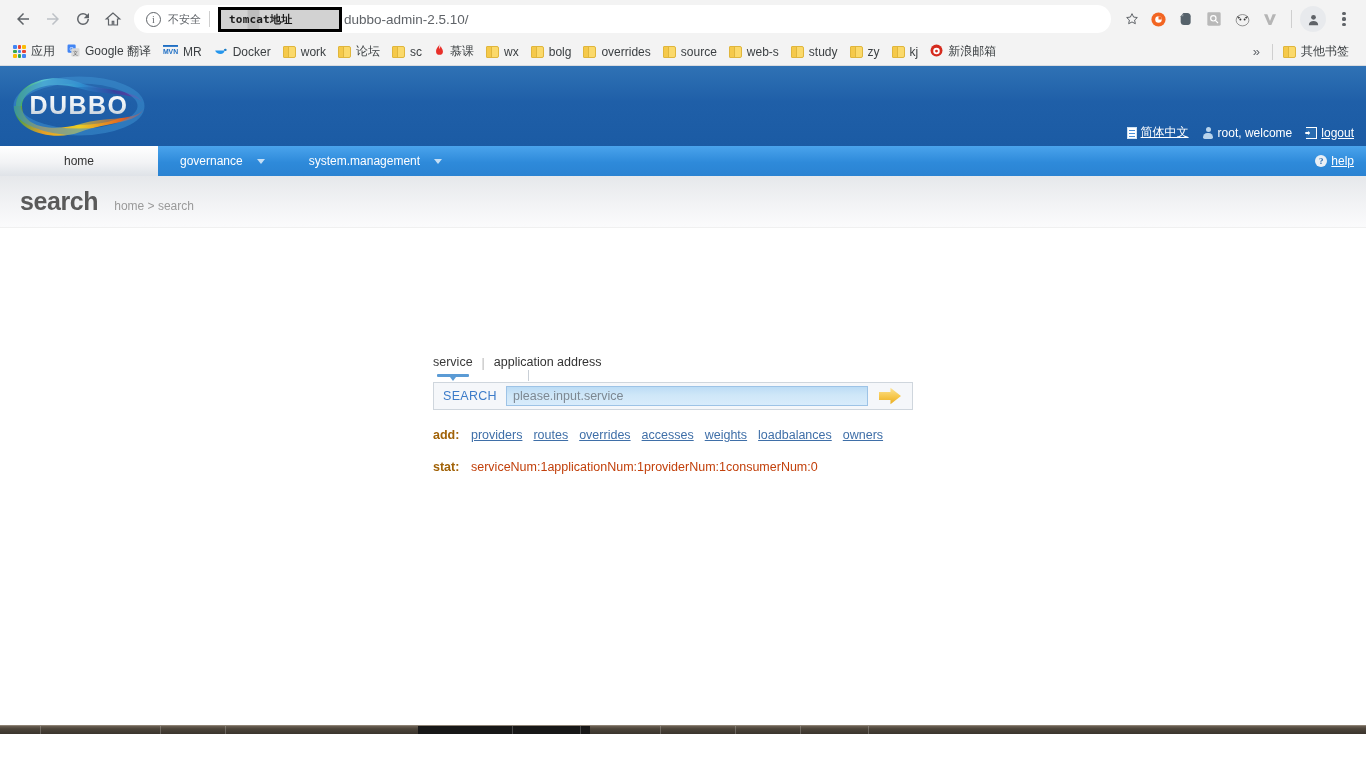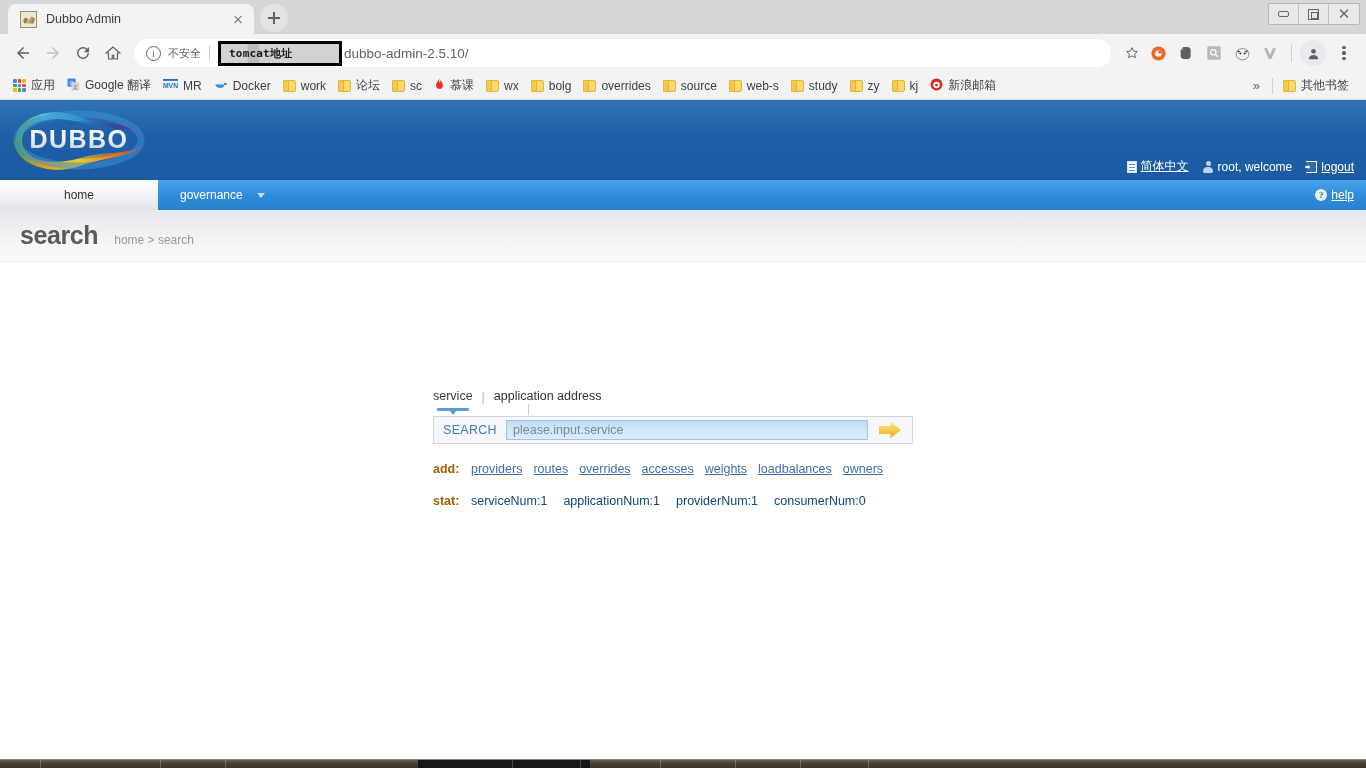--- a/index.html
+++ b/index.html
@@ -418,56 +418,36 @@
     color: #a16207;
     flex: 0 0 auto;
   }
   .row-links { display:flex; gap:11px; flex-wrap: wrap; }
   .row-links a {
     color: #3f6fa8;
     text-decoration: underline;
     cursor: pointer;
     font-size: 12.5px;
   }
-  .row-stats { display:flex; gap:16px; color:#0c4a6e; font-size:12.5px; }
+  .row-stats { display:flex; gap:0; color:#c2410c; font-size:12.5px; }
 
   
   .taskbar-sliver {
     position:absolute; left:0; bottom:0; width:1366px; height:9px;
     background: linear-gradient(180deg,#6b6054 0%,#4c443a 35%,#3a342d 100%);
     border-top: 1px solid #8d8274;
   }
   .ts-mark { position:absolute; top:0; width:1px; height:9px; background:rgba(255,255,255,0.22); }
   .ts-block { position:absolute; top:0; height:9px; background:#171717; }
 </style>
 </head>
 <body>
 
 <div id="browser-chrome">
 
-  <div class="tabstrip">
-    <div class="tab">
-      <span class="tab-favicon"></span>
-      <span class="tab-title">Dubbo Admin</span>
-      <span class="tab-close"></span>
-    </div>
-    <div class="newtab"></div>
-
-    <div class="winbtns">
-      <div class="winbtn">
-          <span class="min-glyph"></span>
-        </div>
-      <div class="winbtn">
-          <span class="max-glyph"></span>
-        </div>
-      <div class="winbtn">
-          <span class="close-glyph">✕</span>
-        </div>
-    </div>
-  </div>
 
   <div class="toolbar">
     <div class="navbtn">
       <svg width="18" height="18" viewBox="0 0 24 24">
           <path d="M20 11H7.8l5.6-5.6L12 4l-8 8 8 8 1.4-1.4L7.8 13H20z" fill="#5f6368"></path>
         </svg>
     </div>
     <div class="navbtn disabled">
       <svg width="18" height="18" viewBox="0 0 24 24">
           <path d="M4 11h12.2l-5.6-5.6L12 4l8 8-8 8-1.4-1.4 5.6-5.6H4z" fill="#bdc1c6"></path>
@@ -710,20 +690,24 @@
   </div>
 
   <div class="navbar">
     <div class="nav-tab active">
       <span>home</span>
     </div>
     <div class="nav-tab">
       <span>governance</span>
       <i class="caret"></i>
     </div>
+    <div class="nav-tab">
+      <span>system.management</span>
+      <i class="caret"></i>
+    </div>
     <div class="nav-help">
       <span class="ico-help">?</span>
       <a>help</a>
     </div>
   </div>
 
   <div class="title-band">
     <div class="page-title">search</div>
     <div class="breadcrumb">home &gt; search</div>
   </div>

